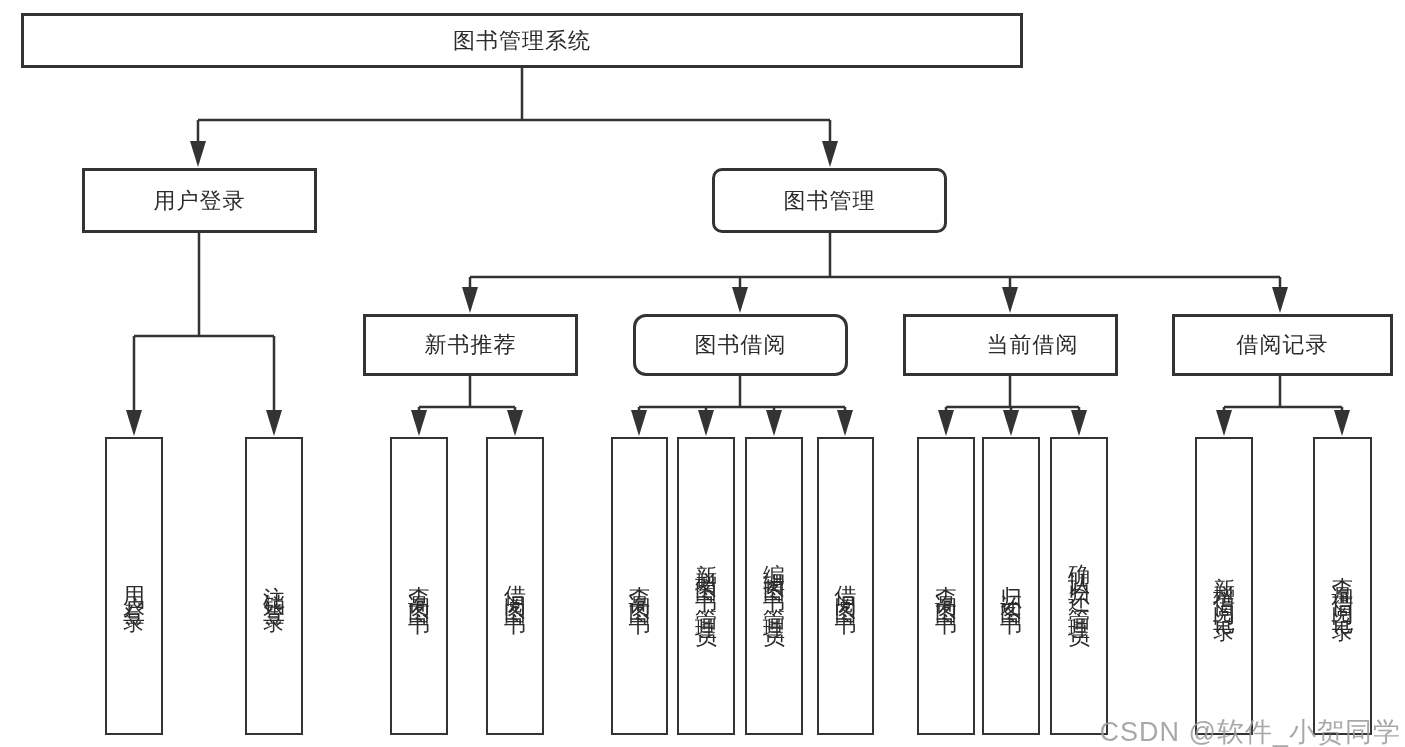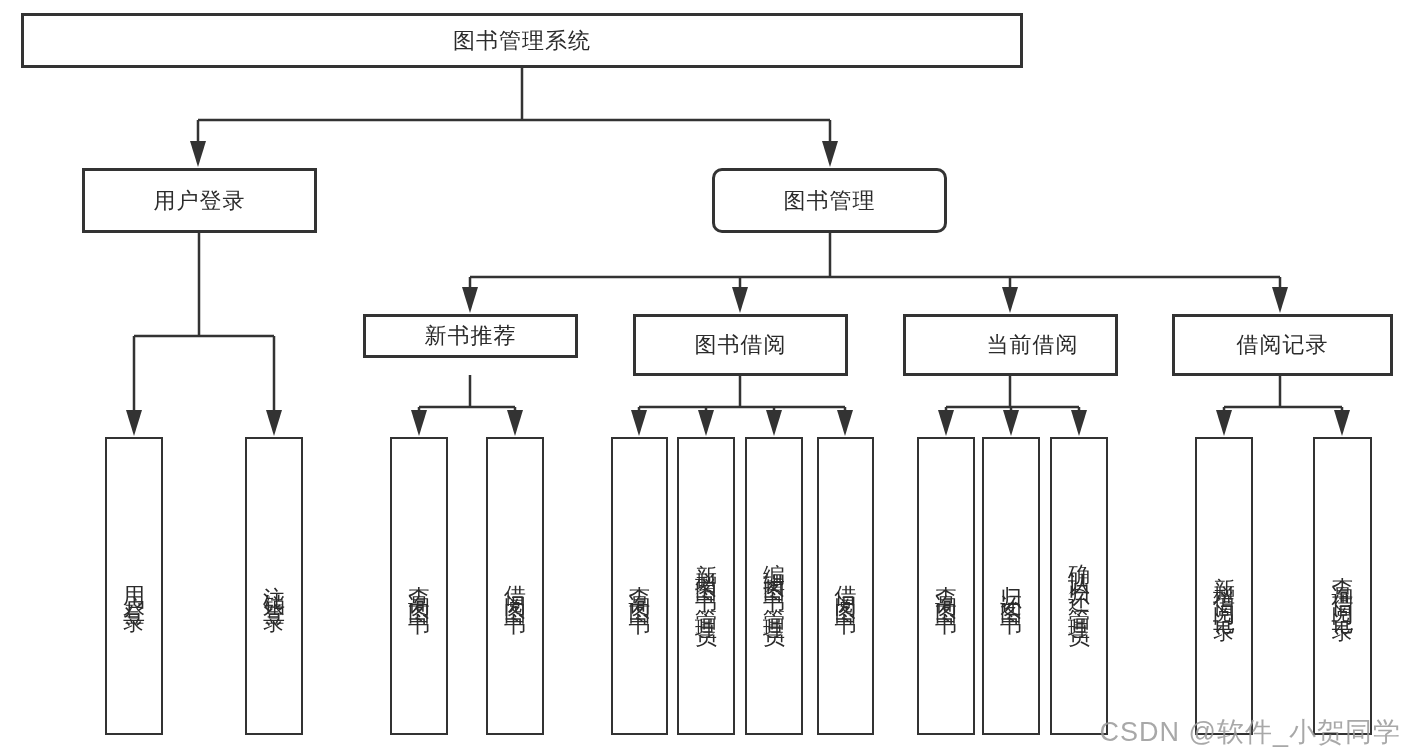--- a/index.html
+++ b/index.html
@@ -73,24 +73,24 @@
     <span class="hlabel">图书管理系统</span>
   </div>
 
   <div class="box" style="left:82px;top:168px;width:235px;height:65px;">
     <span class="hlabel">用户登录</span>
   </div>
   <div class="box" style="left:712px;top:168px;width:235px;height:65px;border-radius:10px;">
     <span class="hlabel">图书管理</span>
   </div>
 
-  <div class="box" style="left:363px;top:314px;width:215px;height:44px;">
+  <div class="box" style="left:363px;top:314px;width:215px;height:62px;">
     <span class="hlabel">新书推荐</span>
   </div>
-  <div class="box" style="left:633px;top:314px;width:215px;height:62px;">
+  <div class="box" style="left:633px;top:314px;width:215px;height:62px;border-radius:13px;">
     <span class="hlabel">图书借阅</span>
   </div>
   <div class="box" style="left:903px;top:314px;width:215px;height:62px;padding-left:44px;">
     <span class="hlabel">当前借阅</span>
   </div>
   <div class="box" style="left:1172px;top:314px;width:221px;height:62px;">
     <span class="hlabel">借阅记录</span>
   </div>
 
   <div class="box leaf" style="left:105px;top:437px;width:58px;height:298px;">

